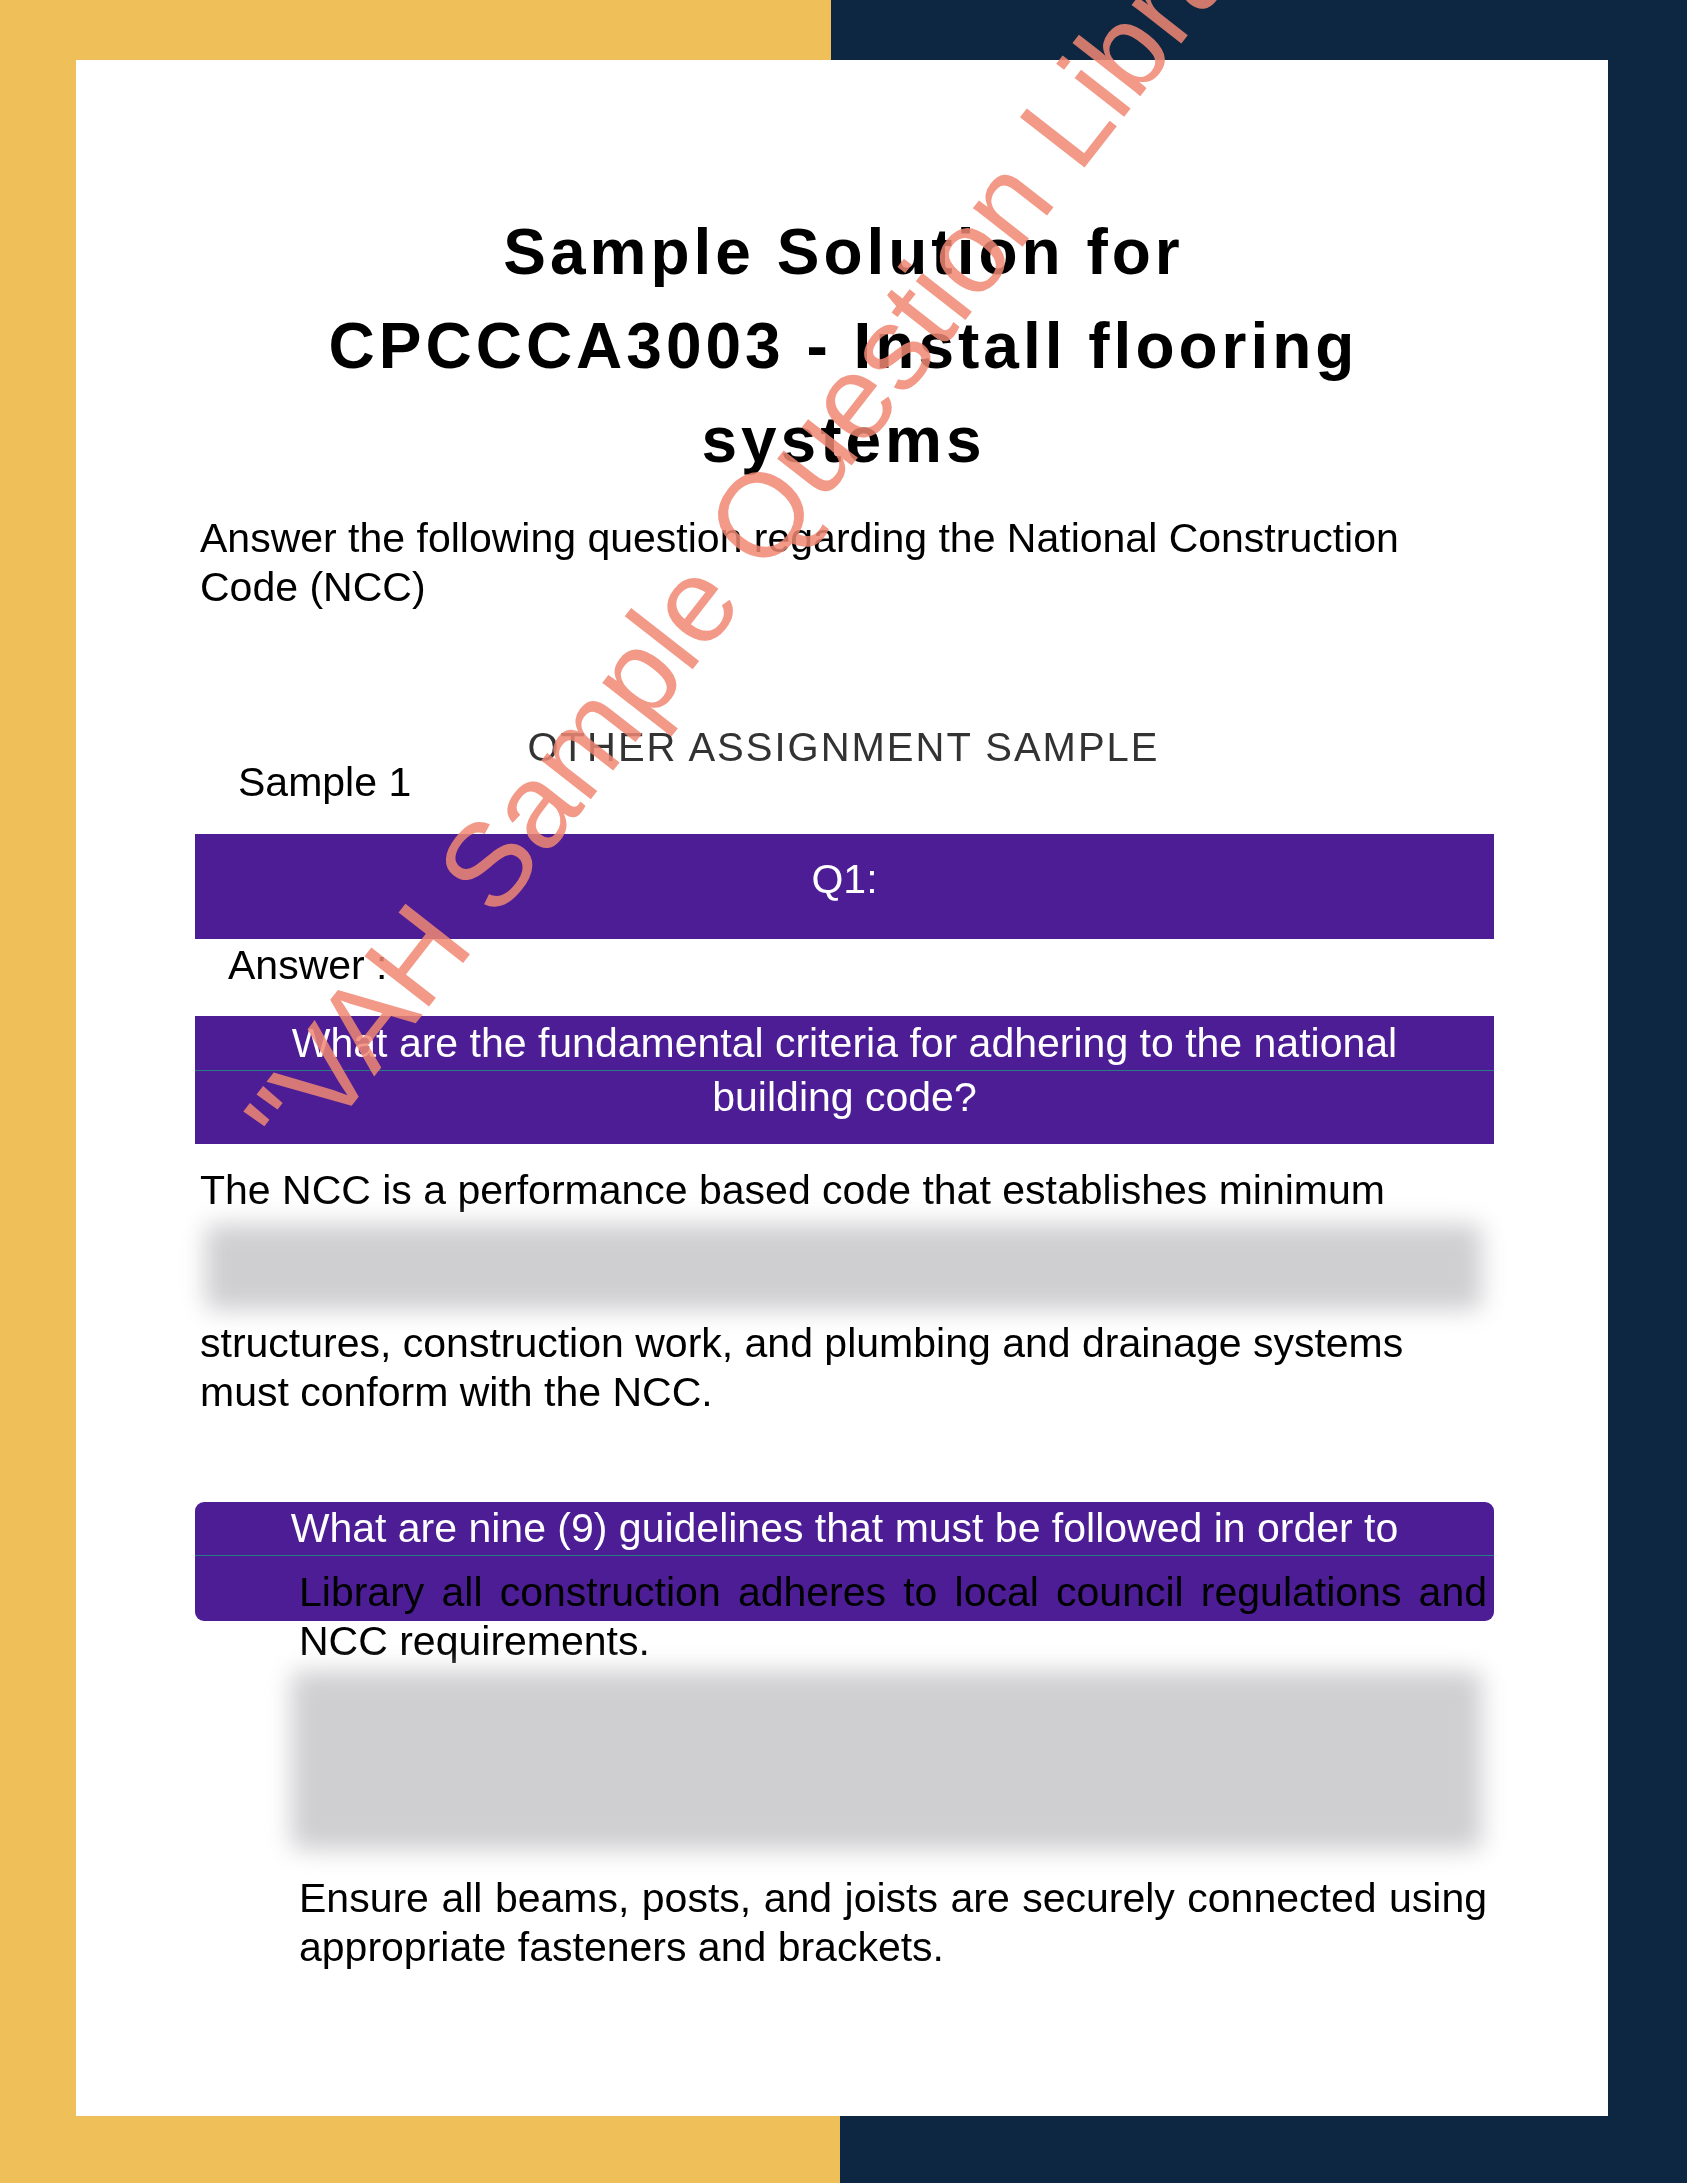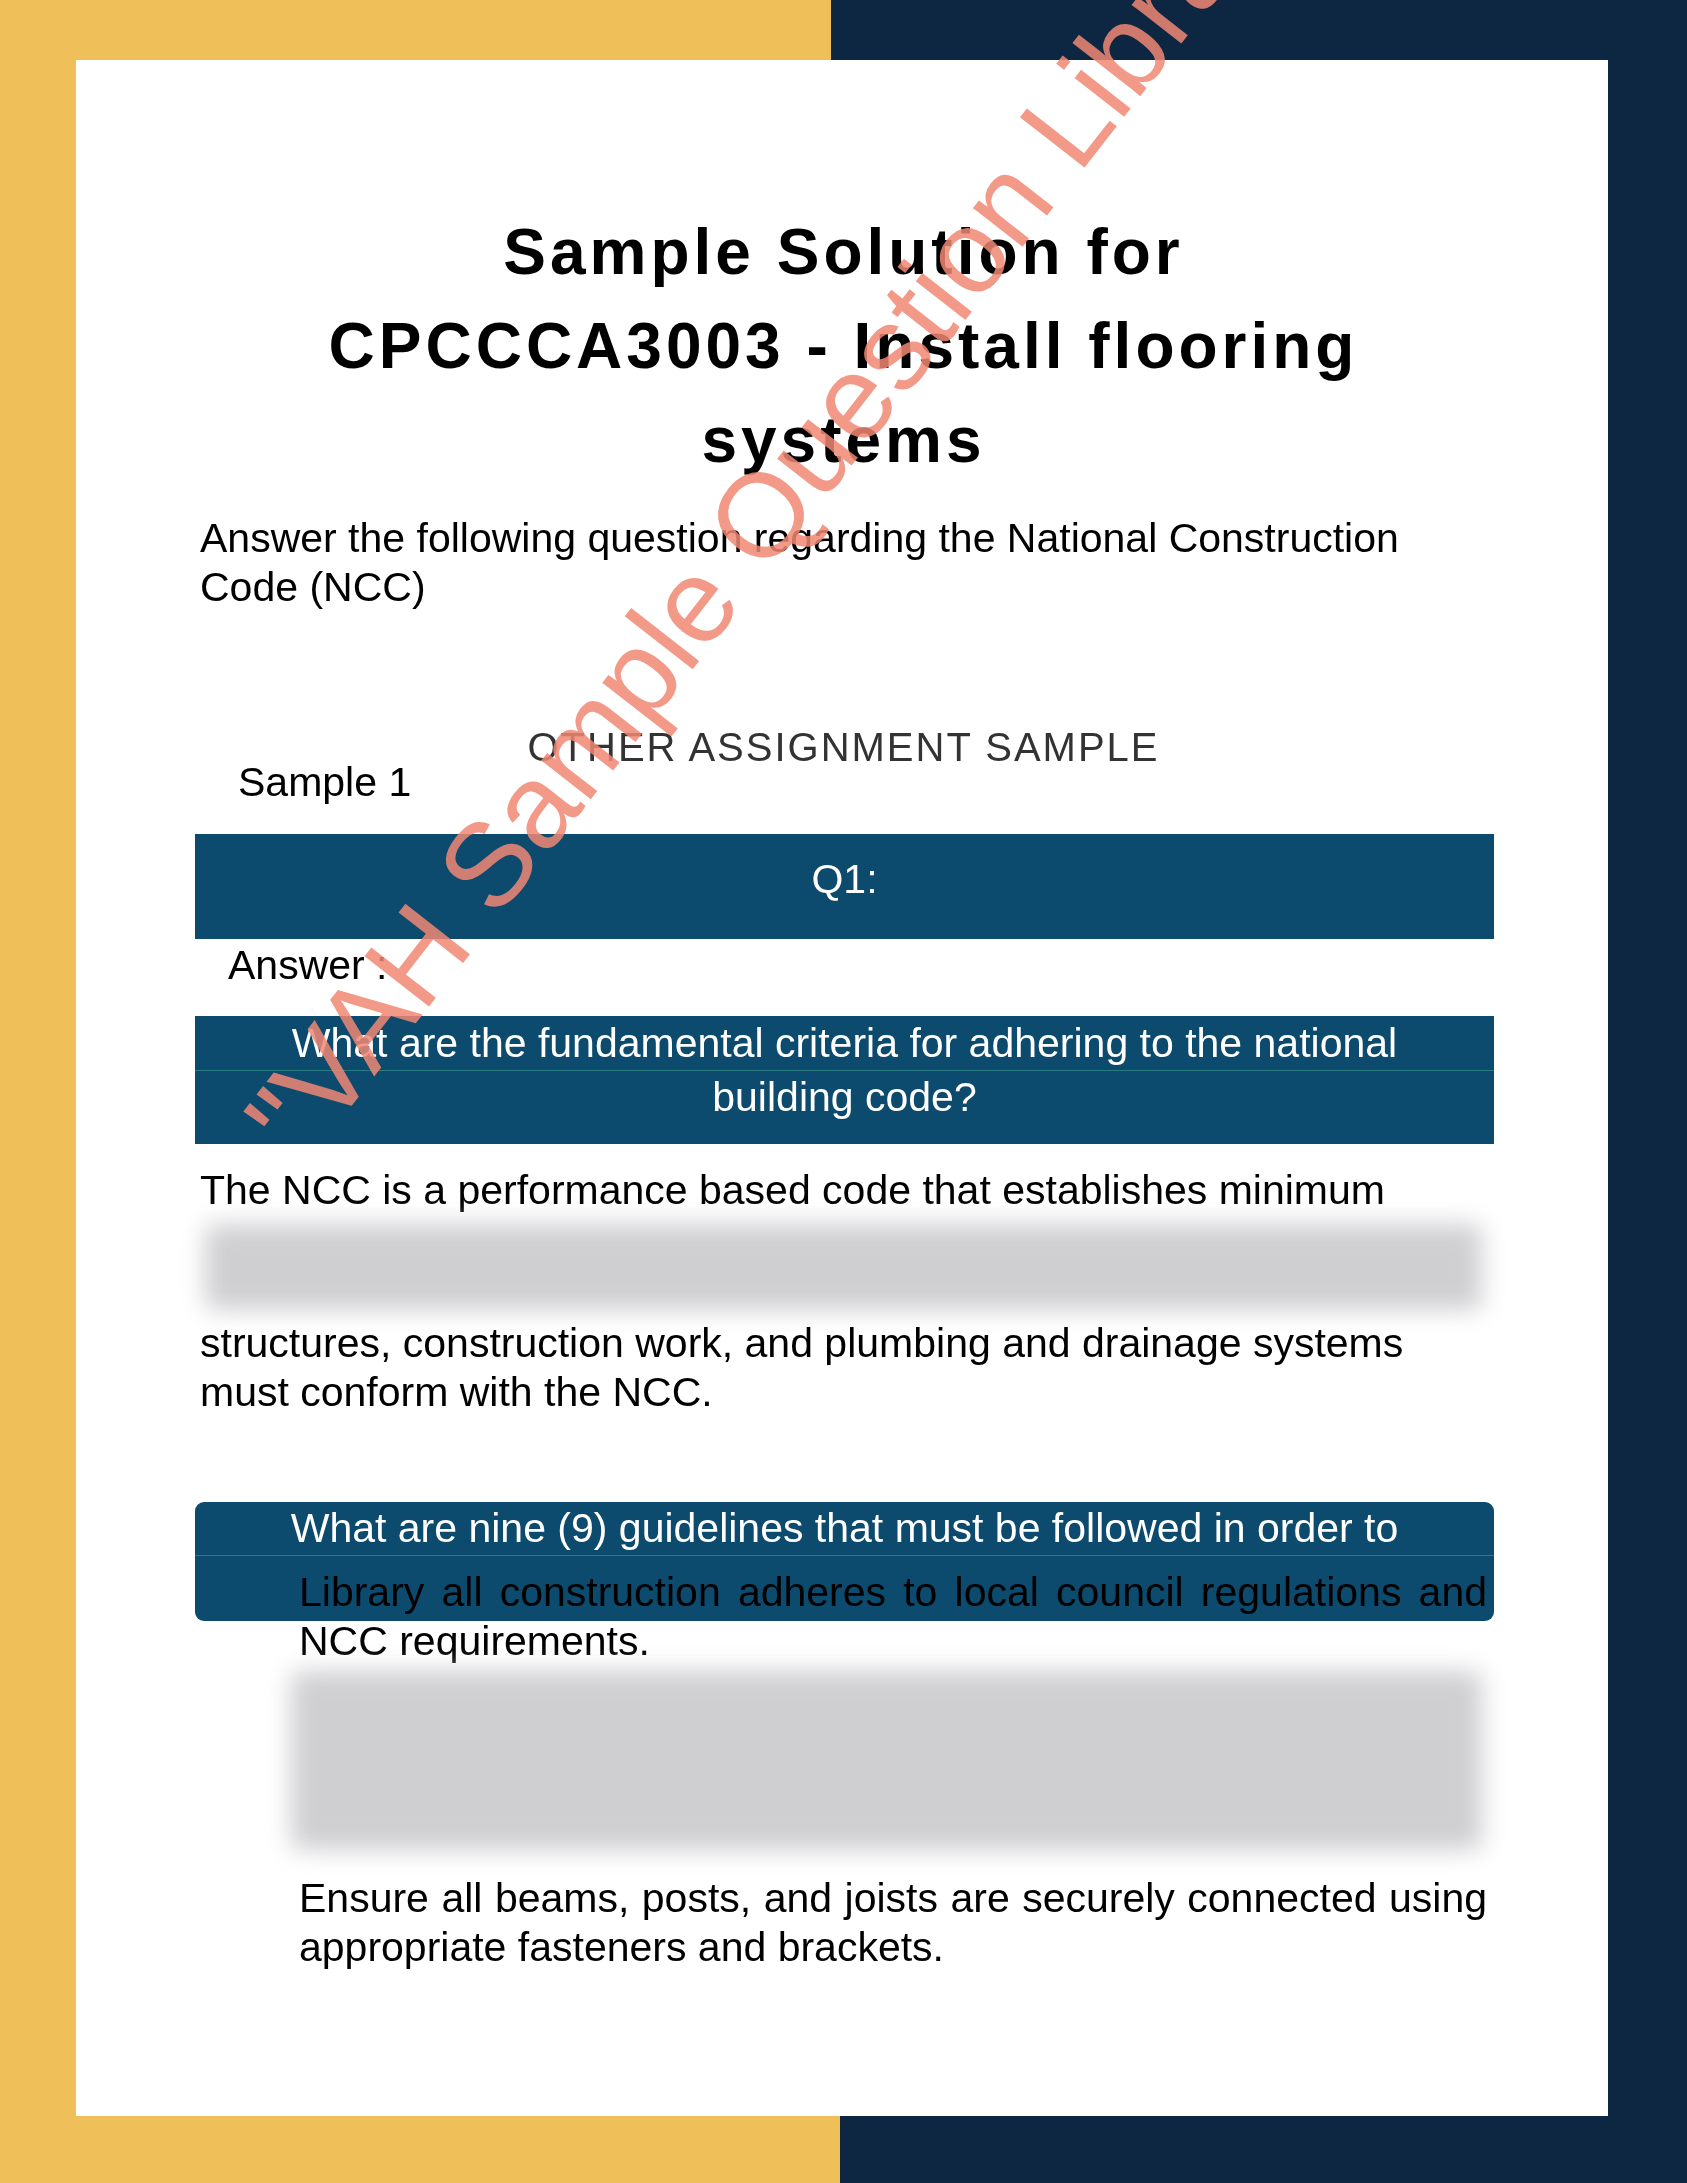--- a/index.html
+++ b/index.html
@@ -5,21 +5,21 @@
   html, body { margin:0; padding:0; }
   body { width:1687px; height:2183px; position:relative; overflow:hidden; background:#ffffff; font-family:"Liberation Sans", sans-serif; }
   .bg-gold-top { position:absolute; left:0; top:0; width:831px; height:1092px; background:#EFBF5A; }
   .bg-navy-top { position:absolute; left:831px; top:0; width:856px; height:1092px; background:#0D2642; }
   .bg-gold-bot { position:absolute; left:0; top:1092px; width:840px; height:1092px; background:#EFBF5A; }
   .bg-navy-bot { position:absolute; left:840px; top:1092px; width:847px; height:1092px; background:#0D2642; }
   .page { position:absolute; left:76px; top:60px; width:1532px; height:2056px; background:#ffffff; }
   .title { position:absolute; left:0; top:205px; width:1687px; text-align:center; font-weight:bold; font-size:64px; line-height:94px; letter-spacing:4px; color:#000; }
   .para { position:absolute; left:200px; width:1287px; font-size:41px; line-height:49px; color:#000; }
   .center-label { position:absolute; left:0; width:1687px; text-align:center; font-size:40px; letter-spacing:2px; color:#333;margin-top:16px; }
-  .bar { position:absolute; left:195px; width:1299px; background:#0c4a6e; color:#fff; text-align:center; font-size:41px; }
+  .bar { position:absolute; left:195px; width:1299px; background:#4c1d95; color:#fff; text-align:center; font-size:41px; }
   .bar-split { border-bottom:1.3px solid #2a7c83; }
   .blur { position:absolute; background:#cfcfd2; filter:blur(12px); border-radius:9.3px; }
   .list-item { position:absolute; left:299px; width:1188px; font-size:41px; line-height:49px; text-align:justify; text-align-last:left; color:#000; }
   .watermark { position:absolute; left:218px; top:1098px; font-size:119px; color:#F08874; opacity:0.85; transform:rotate(-52deg); transform-origin:0 0; white-space:nowrap; }
 </style>
 </head>
 <body>
 
 <div class="bg-gold-top"></div>
 <div class="bg-navy-top"></div>

